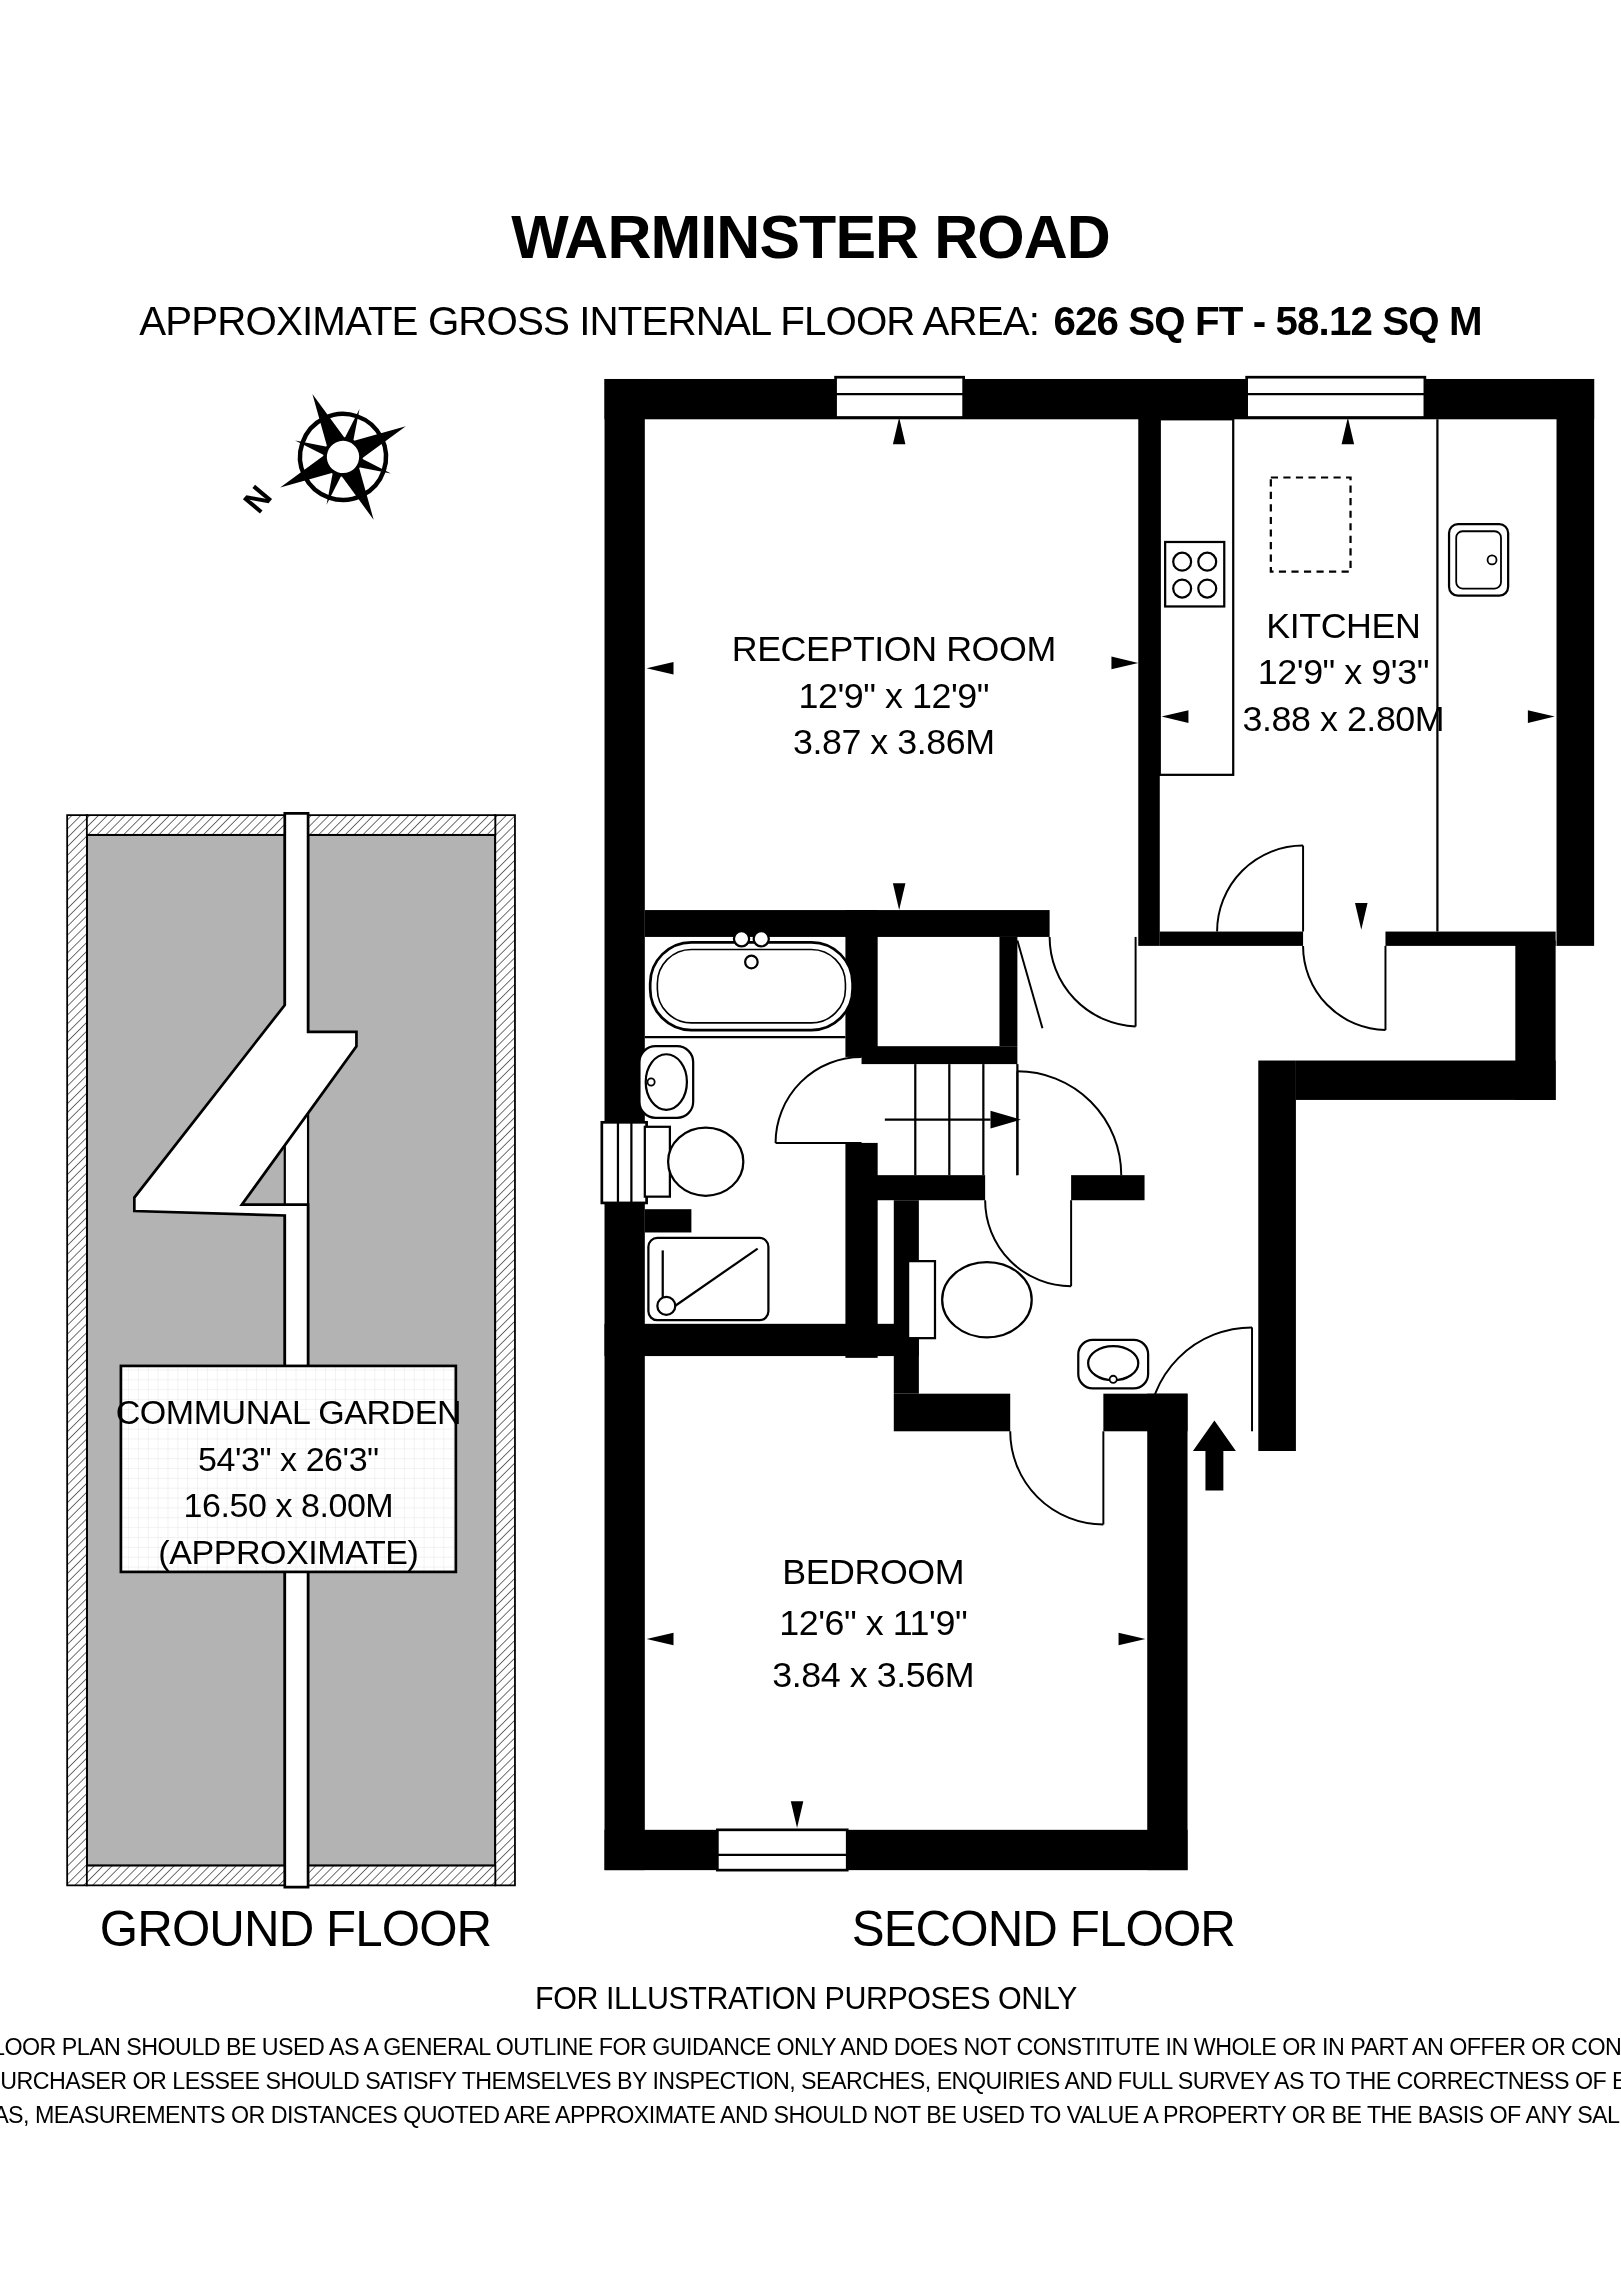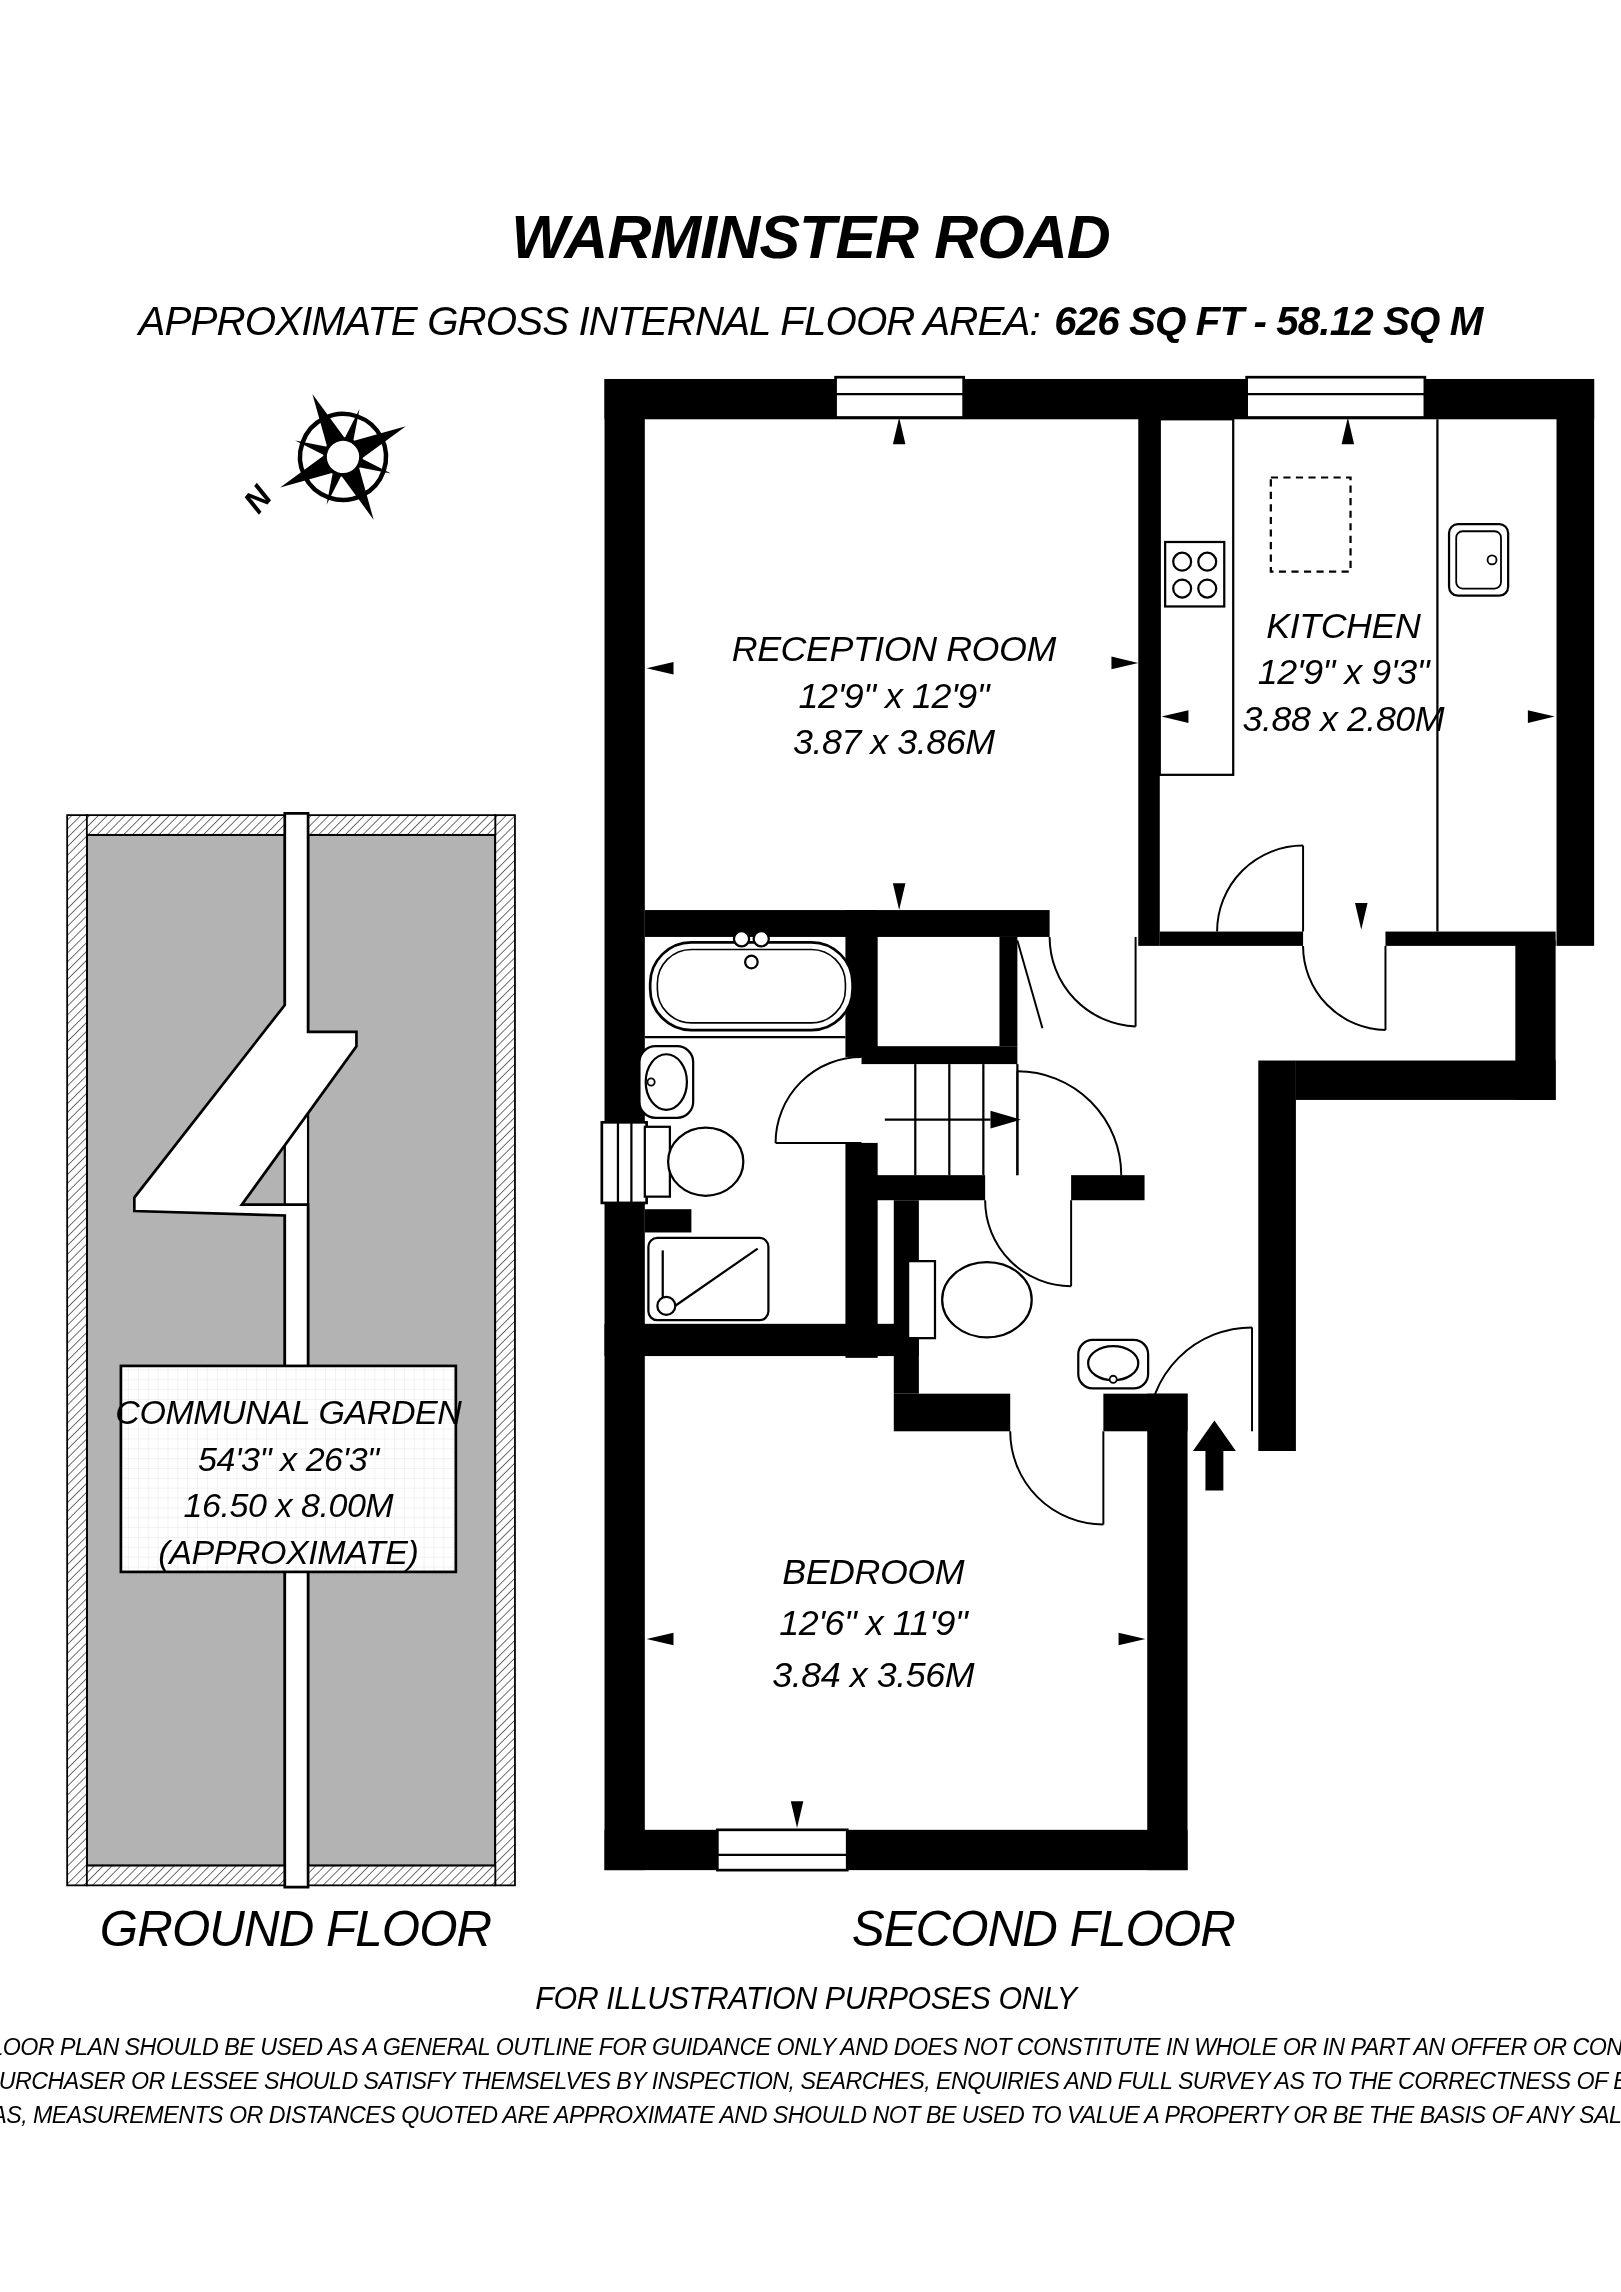--- a/index.html
+++ b/index.html
@@ -1,16 +1,16 @@
 <!DOCTYPE html>
 <html style="font-size:14.3px"><head>
 <meta charset="utf-8">
 <style>
   html,body{margin:0;padding:0;background:#ffffff;}
-  .page{width:1356px;height:2293px;position:relative;background:#ffffff;font-style:italic;}
+  .page{width:1356px;height:2293px;position:relative;background:#ffffff;}
   svg{display:block;}
   text{font-family:"Liberation Sans",sans-serif;fill:#000;}
   .t-title{font-size:68px;font-weight:bold;letter-spacing:-1px;}
   .t-sub{font-size:45px;letter-spacing:-1px;}
   .t-sub-bold{font-weight:bold;}
   .t-room{font-size:40px;letter-spacing:-0.5px;}
   .t-garden{font-size:38px;letter-spacing:-0.5px;}
   .t-floor{font-size:55px;letter-spacing:-1px;}
   .t-note{font-size:34px;letter-spacing:-0.5px;}
   .t-disc{font-size:26px;letter-spacing:-0.6px;}

